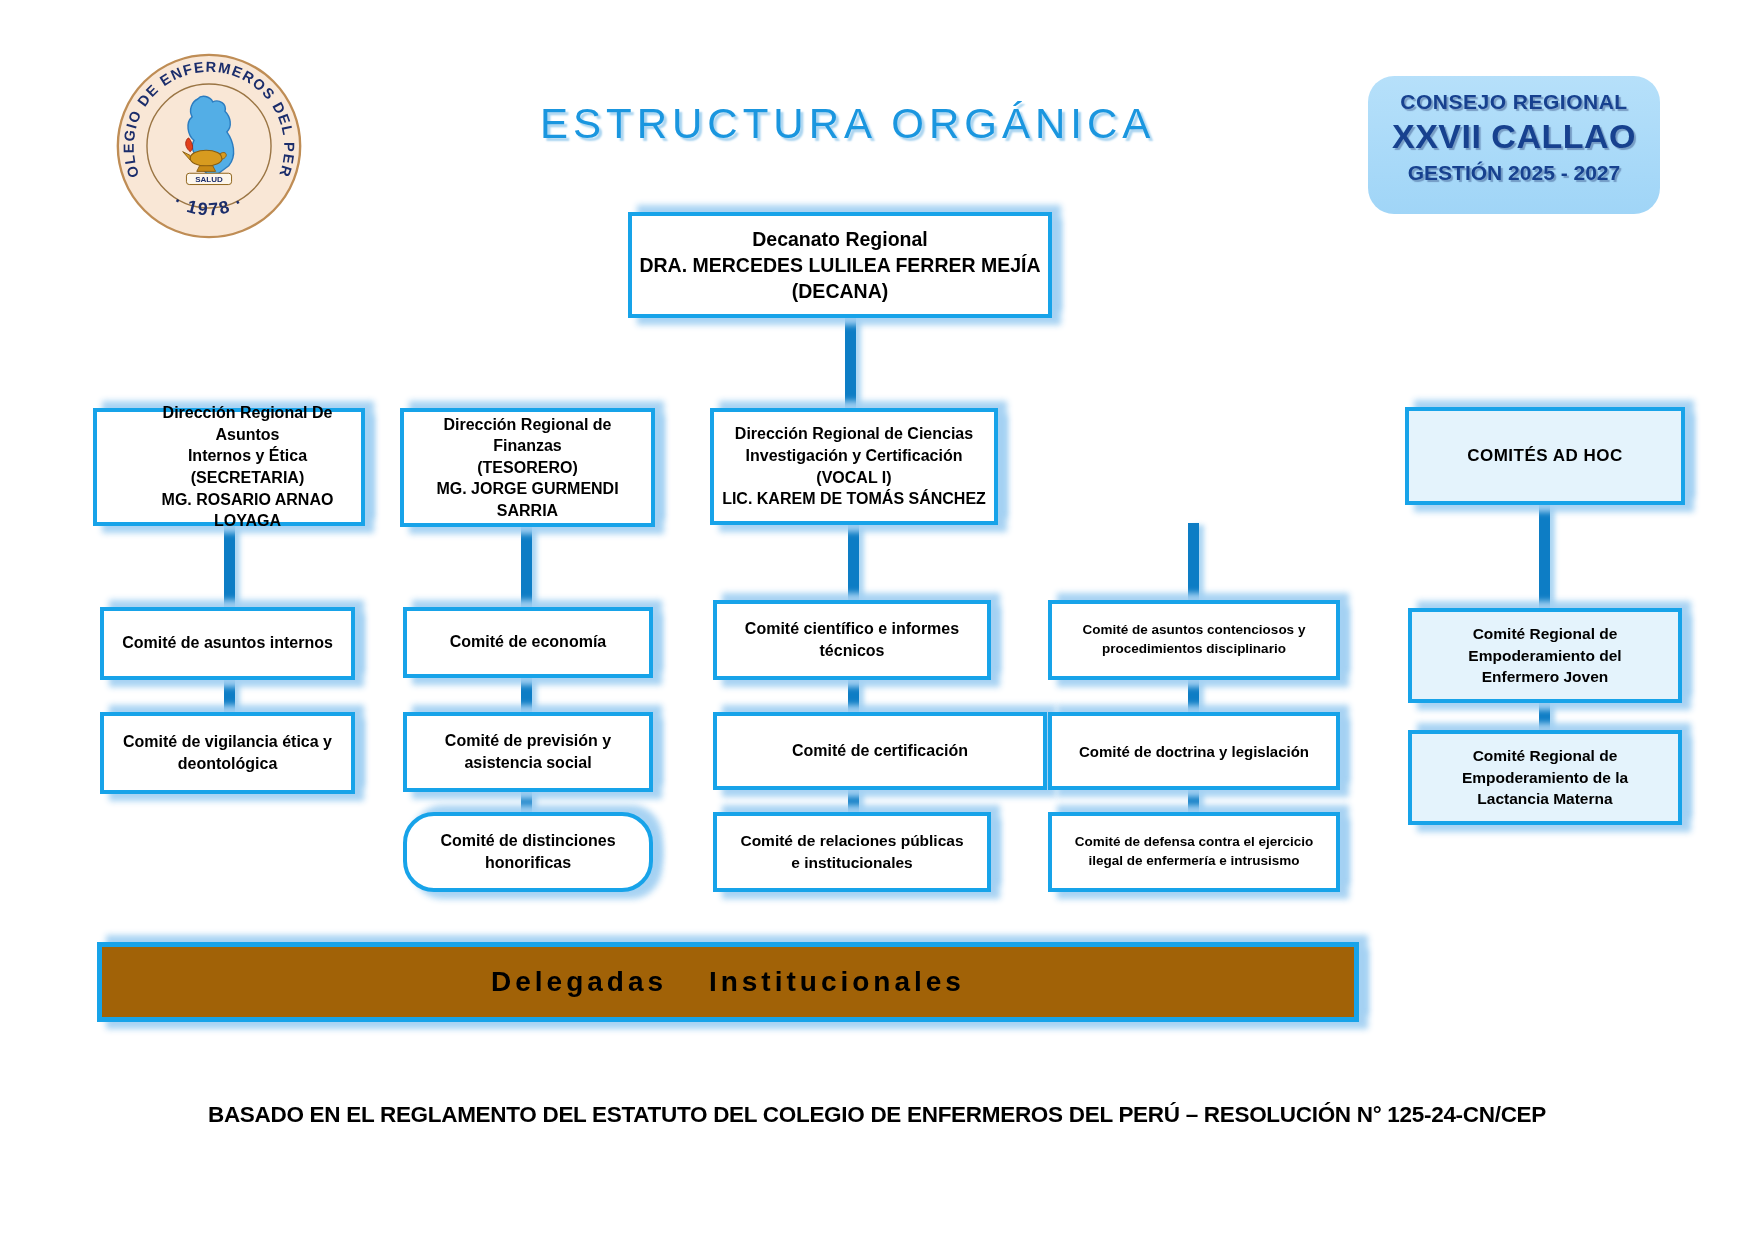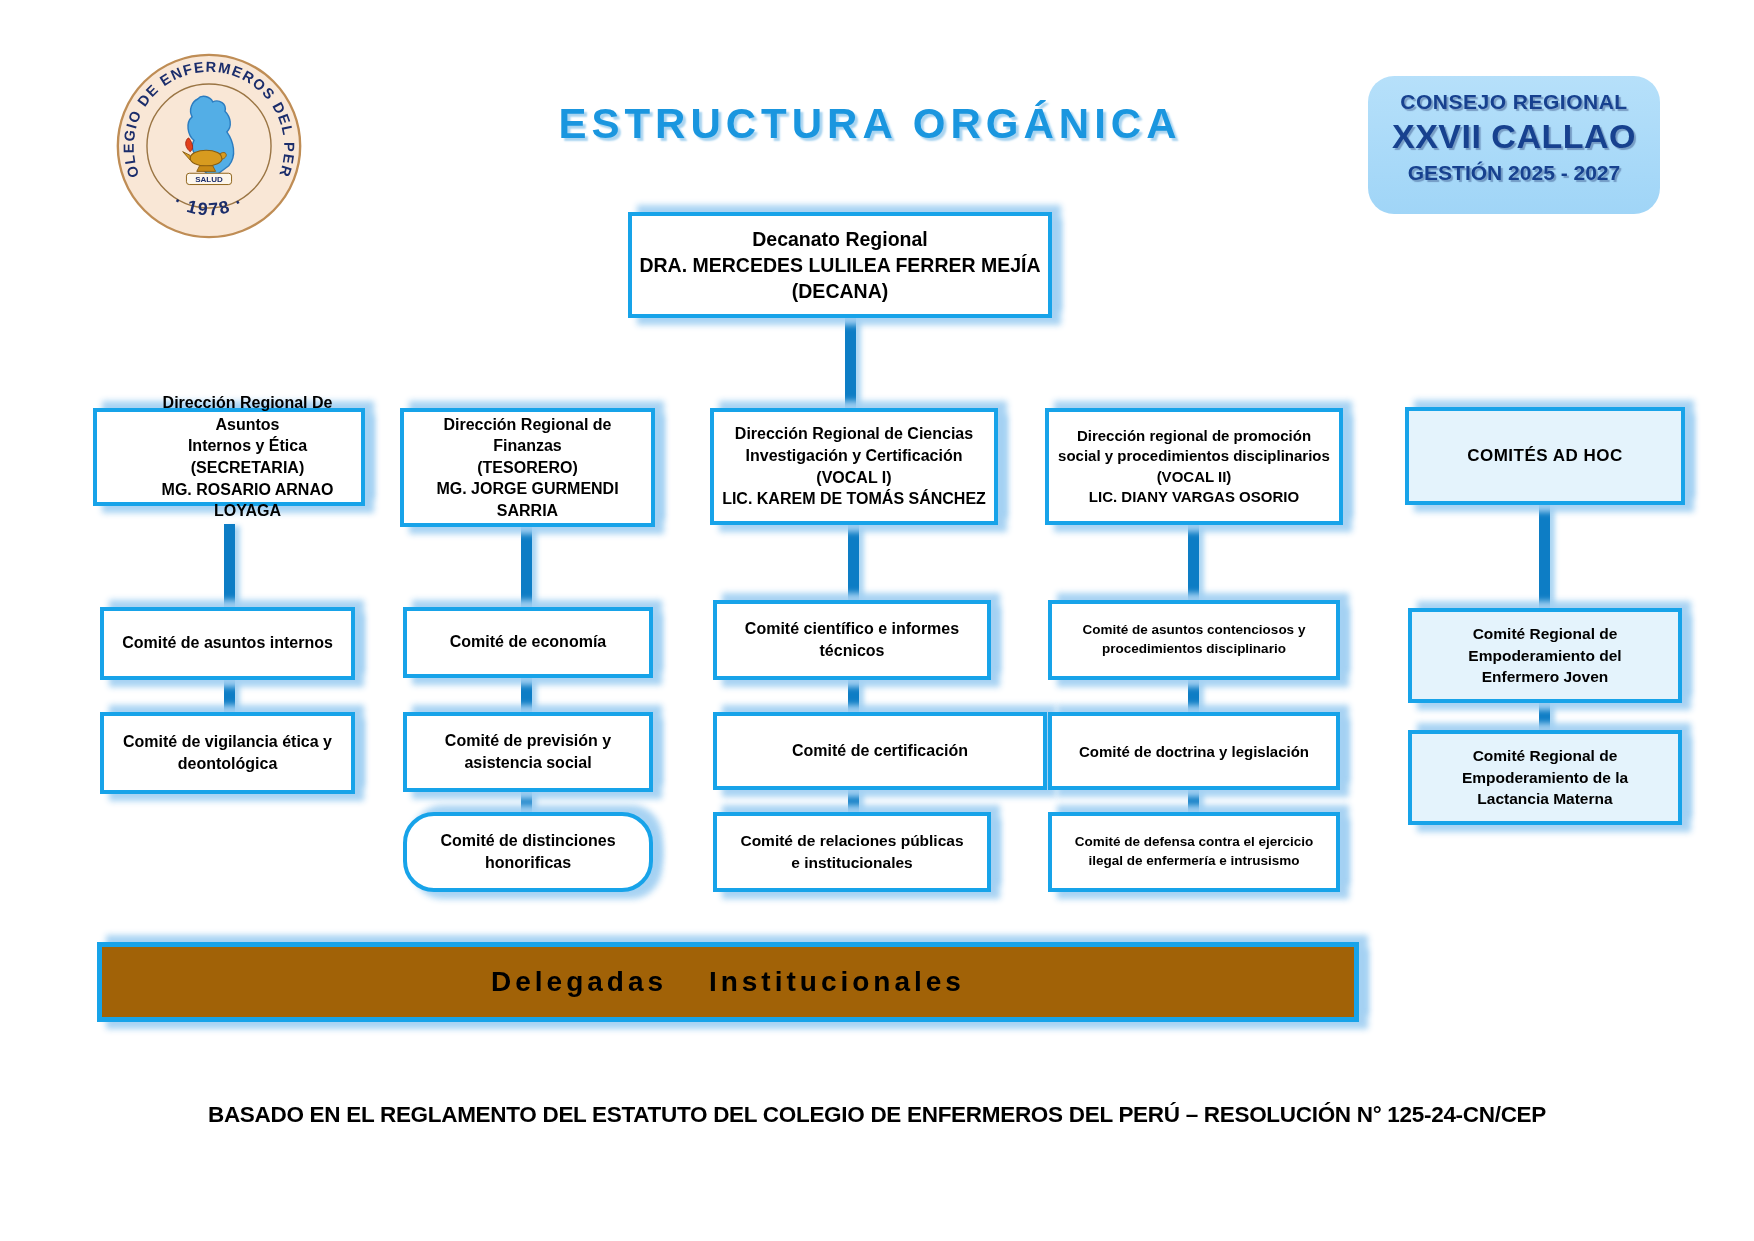--- a/index.html
+++ b/index.html
@@ -1,19 +1,19 @@
 <!DOCTYPE html>
 <html><head>
 <meta charset="utf-8">
 <style>
   html,body{margin:0;padding:0;background:#ffffff;}
   .canvas{position:relative;width:1754px;height:1241px;background:#ffffff;overflow:hidden;
           font-family:"Liberation Sans","DejaVu Sans",sans-serif;}
-  .title{position:absolute;left:540px;top:100px;width:660px;text-align:center;
-         font-size:42px;font-weight:bold;letter-spacing:5px;color:#1a96df;
+  .title{position:absolute;left:540px;top:100px;width:660px;text-align:left;
+         font-size:42px;font-weight:normal;letter-spacing:5px;color:#1a96df;
          text-shadow:3px 3px 2px #a9d4f0;}
   .badge{position:absolute;left:1368px;top:76px;width:292px;height:138px;border-radius:26px;
          background:linear-gradient(180deg,#b6e0fa,#a0d5f7);text-align:center;color:#17418f;
          padding-top:14px;box-sizing:border-box;}
   .badge .b1{font-size:21px;font-weight:bold;letter-spacing:.5px;text-shadow:2px 2px 1px rgba(20,40,100,.35);}
   .badge .b2{font-size:34px;font-weight:bold;letter-spacing:.5px;margin-top:3px;text-shadow:2px 2px 1px rgba(20,40,100,.35);}
   .badge .b3{font-size:21px;font-weight:bold;margin-top:5px;text-shadow:2px 2px 1px rgba(20,40,100,.35);}
   .box{position:absolute;display:flex;align-items:center;justify-content:center;text-align:center;
        background:#ffffff;border:4px solid #17a3e9;box-sizing:border-box;z-index:2;
        box-shadow:9px -7px 6px rgba(163,209,242,.95),9px 7px 6px rgba(163,209,242,.95);
@@ -82,35 +82,31 @@
   <div class="vline" style="left:1188px;top:523px;height:79px;"></div>
   <div class="vline" style="left:1188px;top:678px;height:36px;"></div>
   <div class="vline" style="left:1188px;top:788px;height:26px;"></div>
   <div class="vline" style="left:1539px;top:503px;height:107px;"></div>
   <div class="vline" style="left:1539px;top:701px;height:31px;"></div>
 
   <div class="box head" style="left:628px;top:212px;width:424px;height:106px;font-size:19.5px;">Decanato Regional
 DRA. MERCEDES LULILEA FERRER MEJÍA
 (DECANA)</div>
 
-  <div class="box head" style="left:93px;top:408px;width:272px;height:98px;padding-left:43px;">Dirección Regional De Asuntos
+  <div class="box head" style="left:93px;top:408px;width:272px;height:118px;padding-left:43px;">Dirección Regional De Asuntos
 Internos y Ética
 (SECRETARIA)
 MG. ROSARIO ARNAO LOYAGA</div>
   <div class="box head" style="left:710px;top:408px;width:288px;height:117px;">Dirección Regional de Ciencias
 Investigación y Certificación
 (VOCAL I)
 LIC. KAREM DE TOMÁS SÁNCHEZ</div>
   <div class="box head" style="left:400px;top:408px;width:255px;height:119px;">Dirección Regional de Finanzas
 (TESORERO)
 MG. JORGE GURMENDI SARRIA</div>
-  <div class="box head" style="left:1045px;top:408px;width:298px;height:117px;font-size:15px;">Dirección regional de promoción
-social y procedimientos disciplinarios
-(VOCAL II)
-LIC. DIANY VARGAS OSORIO</div>
   <div class="box head light" style="left:1405px;top:407px;width:280px;height:98px;font-size:17px;letter-spacing:.5px;">COMITÉS AD HOC</div>
 
   <div class="box" style="left:100px;top:607px;width:255px;height:73px;">Comité de asuntos internos</div>
   <div class="box" style="left:100px;top:712px;width:255px;height:82px;">Comité de vigilancia ética y
 deontológica</div>
 
   <div class="box" style="left:403px;top:607px;width:250px;height:71px;">Comité de economía</div>
   <div class="box" style="left:403px;top:712px;width:250px;height:80px;">Comité de previsión y
 asistencia social</div>
   <div class="box" style="left:403px;top:812px;width:250px;height:80px;border-radius:31px;">Comité de distinciones

